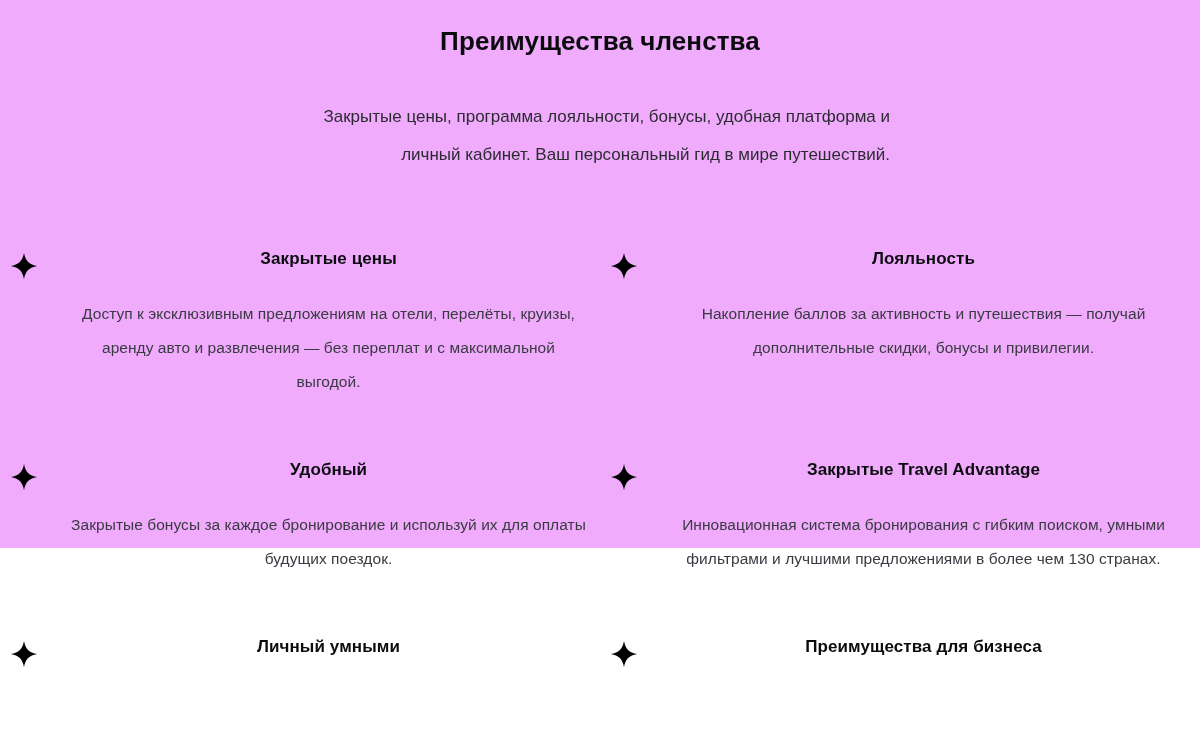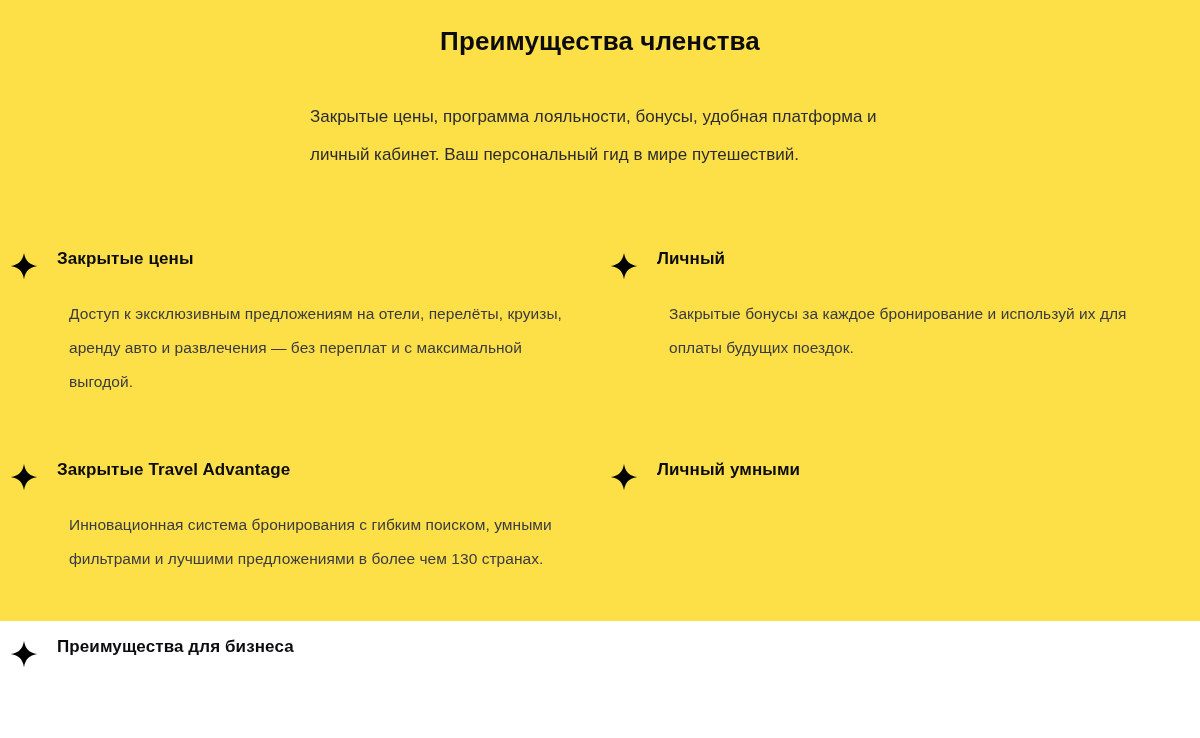--- a/index.html
+++ b/index.html
@@ -12,22 +12,22 @@
     width: 1200px;
     height: 738px;
     overflow: hidden;
     font-family: "Liberation Sans", "DejaVu Sans", sans-serif;
     -webkit-font-smoothing: antialiased;
   }
 
   .page {
     position: relative;
     width: 1200px;
-    height: 621px;
-    background: #fde047;
+    height: 548px;
+    background: #f0abfc;
     box-sizing: border-box;
   }
 
   
   .header {
     padding-top: 24px;
     text-align: center;
   }
   .page-title {
     margin: 0;
@@ -38,21 +38,21 @@
     color: #0c0c10;
   }
   .page-subtitle {
     margin: 0 auto;
     padding-top: 40px;
     max-width: 580px;
     font-size: 17px;
     line-height: 38px;
     font-weight: 400;
     color: #2b2b31;
-    text-align: left;
+    text-align: right;
   }
 
   
   .features {
     margin-top: 72px;
     display: grid;
     grid-template-columns: 590px 580px;
     column-gap: 10px;
     row-gap: 46px;
     padding-left: 10px;
@@ -70,20 +70,21 @@
     line-height: 0;
   }
   .feature-icon svg {
     display: block;
     width: 28px;
     height: 28px;
   }
 
   .feature-body {
     padding-top: 0;
+    text-align: center;
   }
 
   .feature-title {
     margin: 0;
     font-size: 17px;
     line-height: 26px;
     font-weight: 700;
     color: #0c0c10;
     letter-spacing: 0.1px;
   }
@@ -120,29 +121,40 @@
         <svg viewBox="0 0 32 32" xmlns="http://www.w3.org/2000/svg" aria-hidden="true">
           <path d="M16 1 C17.6 10.1 21.9 14.4 31 16 C21.9 17.6 17.6 21.9 16 31 C14.4 21.9 10.1 17.6 1 16 C10.1 14.4 14.4 10.1 16 1 Z" fill="#000000"></path>
         </svg>
       </span>
       <div class="feature-body">
         <h3 class="feature-title">Закрытые цены</h3>
         <p class="feature-desc">Доступ к эксклюзивным предложениям на отели, перелёты, круизы, аренду авто и развлечения — без переплат и с максимальной выгодой.</p>
       </div>
     </div>
 
+    <div class="feature right">
+      <span class="feature-icon">
+        <svg viewBox="0 0 32 32" xmlns="http://www.w3.org/2000/svg" aria-hidden="true">
+          <path d="M16 1 C17.6 10.1 21.9 14.4 31 16 C21.9 17.6 17.6 21.9 16 31 C14.4 21.9 10.1 17.6 1 16 C10.1 14.4 14.4 10.1 16 1 Z" fill="#000000"></path>
+        </svg>
+      </span>
+      <div class="feature-body">
+        <h3 class="feature-title">Лояльность</h3>
+        <p class="feature-desc">Накопление баллов за активность и путешествия — получай дополнительные скидки, бонусы и привилегии.</p>
+      </div>
+    </div>
 
     <div class="feature left">
       <span class="feature-icon">
         <svg viewBox="0 0 32 32" xmlns="http://www.w3.org/2000/svg" aria-hidden="true">
           <path d="M16 1 C17.6 10.1 21.9 14.4 31 16 C21.9 17.6 17.6 21.9 16 31 C14.4 21.9 10.1 17.6 1 16 C10.1 14.4 14.4 10.1 16 1 Z" fill="#000000"></path>
         </svg>
       </span>
       <div class="feature-body">
-        <h3 class="feature-title">Личный</h3>
+        <h3 class="feature-title">Удобный</h3>
         <p class="feature-desc">Закрытые бонусы за каждое бронирование и используй их для оплаты будущих поездок.</p>
       </div>
     </div>
 
     <div class="feature right">
       <span class="feature-icon">
         <svg viewBox="0 0 32 32" xmlns="http://www.w3.org/2000/svg" aria-hidden="true">
           <path d="M16 1 C17.6 10.1 21.9 14.4 31 16 C21.9 17.6 17.6 21.9 16 31 C14.4 21.9 10.1 17.6 1 16 C10.1 14.4 14.4 10.1 16 1 Z" fill="#000000"></path>
         </svg>
       </span>

